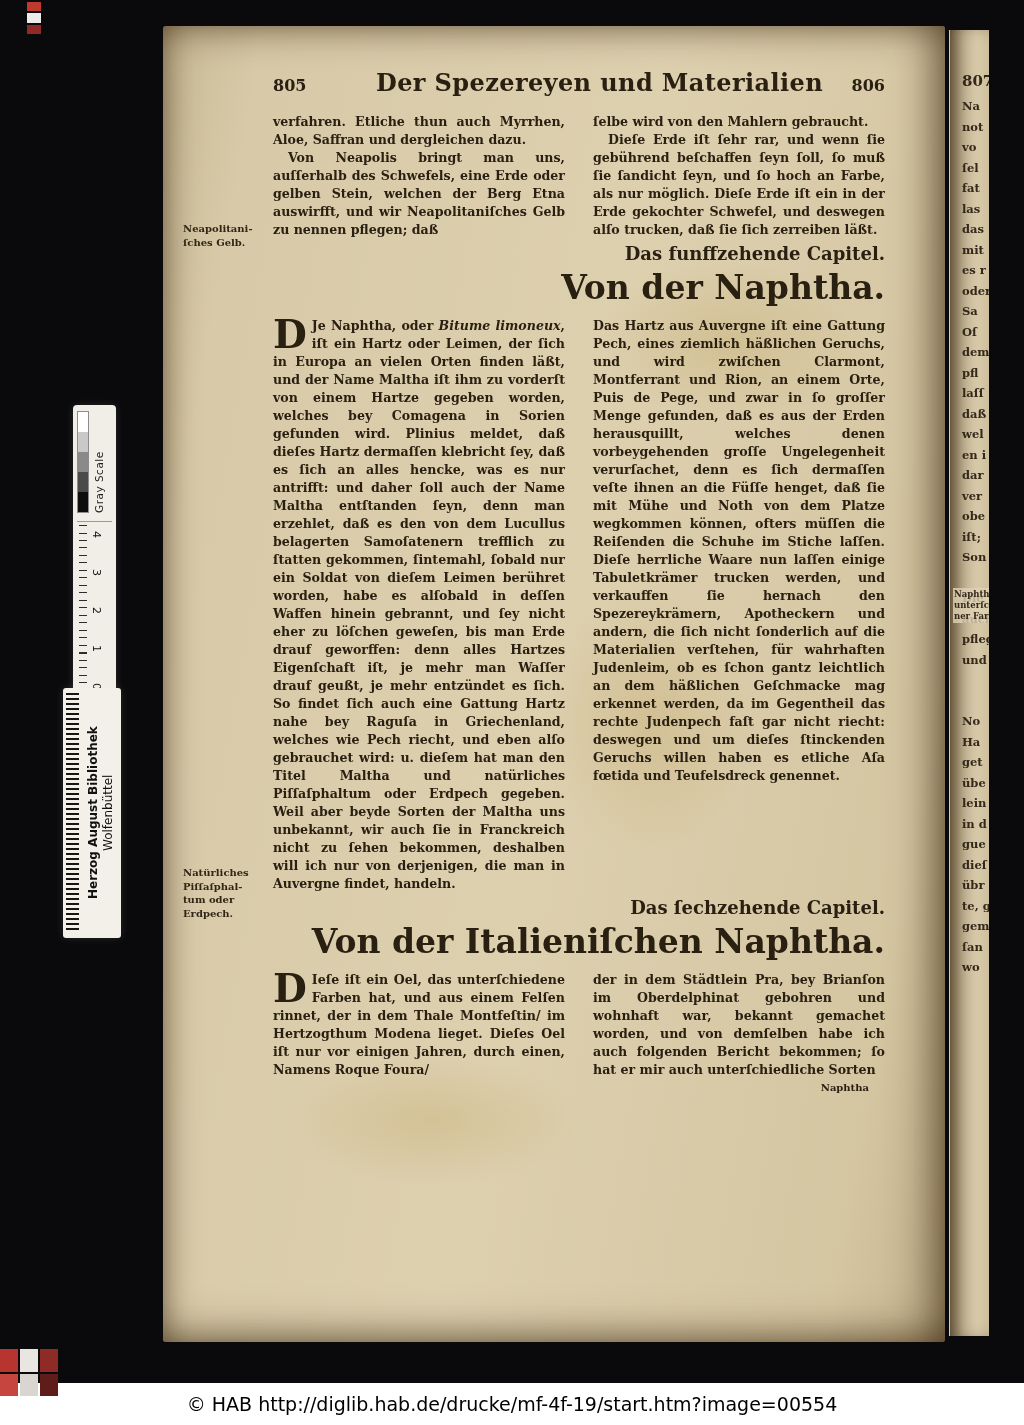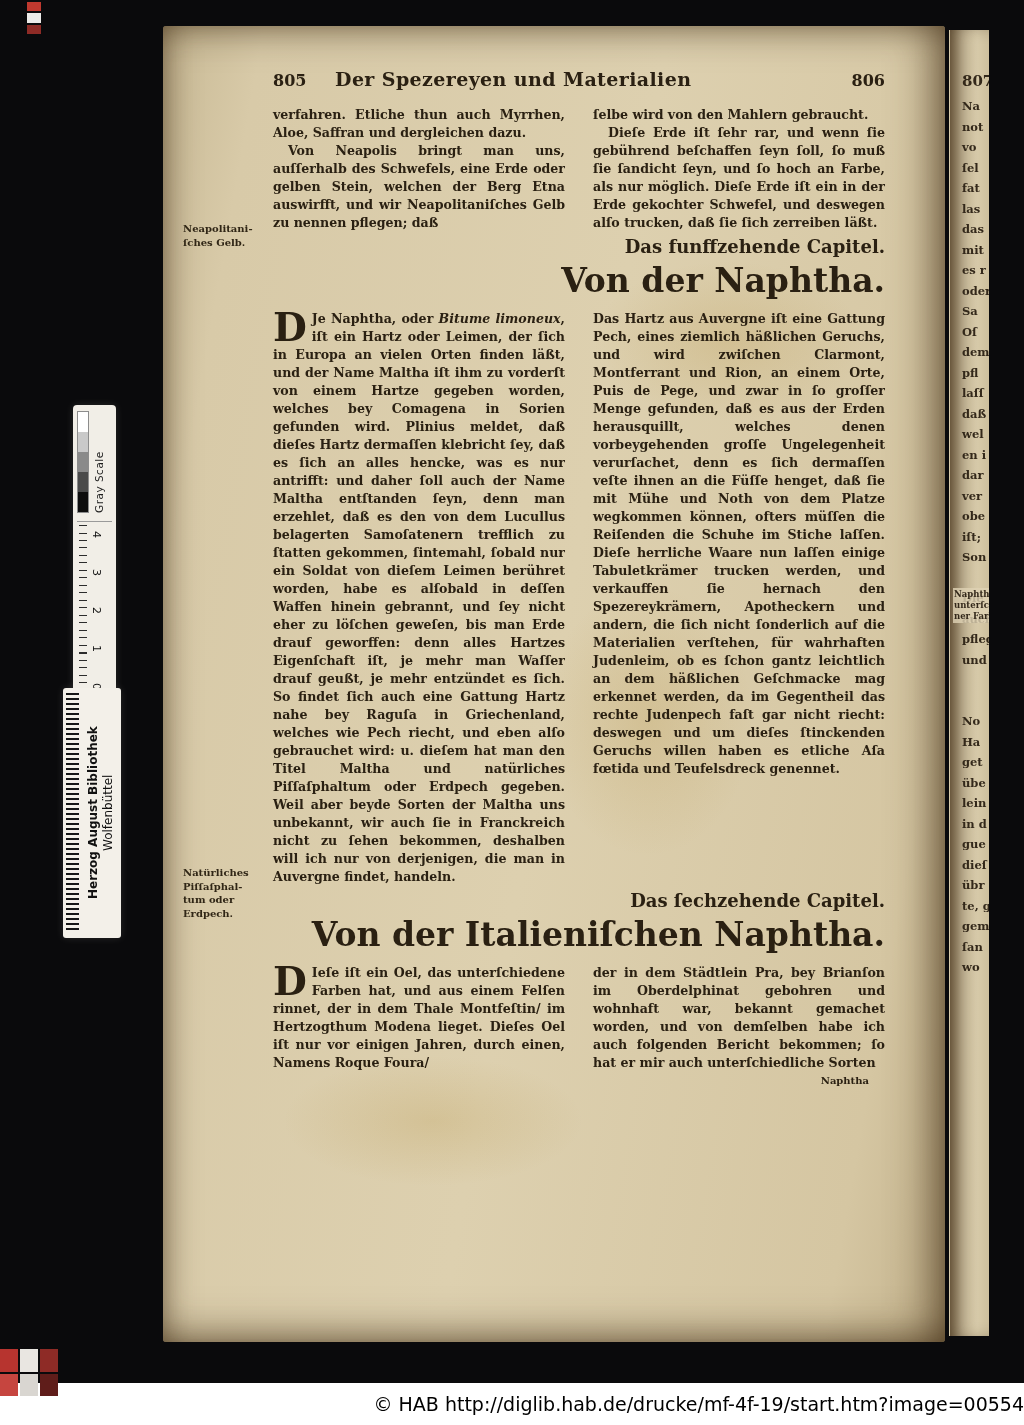--- a/index.html
+++ b/index.html
@@ -64,21 +64,21 @@
   .stain { position: absolute; border-radius: 50%; pointer-events: none;
     background: radial-gradient(closest-side, rgba(170,130,40,.18), rgba(170,130,40,0)); }
   .stain.s1 { left: 430px; top: 235px; width: 270px; height: 160px; }
   .stain.s2 { left: 380px; top: 560px; width: 210px; height: 270px; }
   .stain.s3 { left: 120px; top: 1030px; width: 300px; height: 130px; }
 
   .inner { position: absolute; left: 110px; top: 42px; width: 612px; }
   .hdr { display: flex; align-items: baseline; font-weight: bold; margin-bottom: 16px; }
   .pn { font-size: 16px; width: 62px; }
   .pn.r { text-align: right; }
-  .runtitle { flex: 1; text-align: left; font-size: 19px; letter-spacing: .4px; }
+  .runtitle { flex: 1; text-align: right; font-size: 24px; letter-spacing: .4px; }
 
   .twocol { display: flex; gap: 28px; }
   .col { flex: 1; min-width: 0; }
   .col p { margin: 0; font-size: 12.6px; line-height: 18px; font-weight: bold;
     text-align: justify; hyphens: auto; -webkit-hyphens: auto; }
   .ind { text-indent: 15px; }
 
   .chap { text-align: right; font-weight: bold; margin: 4px 0 10px; }
   .chap .l1 { font-size: 18px; }
   .chap .l2 { font-size: 33px; margin-top: 4px; }
@@ -100,21 +100,21 @@
     background: linear-gradient(90deg, #b9a782, #d2c4a3 30%, #d8cbaa 70%, #cdbf9d);
     box-shadow: inset 16px 0 20px -10px rgba(50,32,14,.8); }
   .np-num { font-weight: bold; font-size: 15px; margin: 42px 0 6px 12px; }
   .np-frags { margin-left: 12px; font-size: 11.5px; font-weight: bold; line-height: 20.5px;
     white-space: pre-line; width: 95px; }
   .np-note { position: absolute; left: 3px; top: 558px; font-size: 8.5px; line-height: 11px;
     font-weight: bold; white-space: pre-line; background: rgba(222,210,180,.8); padding: 1px; }
 
   
   .footer { position: absolute; left: 0; top: 1383px; width: 1024px; height: 42px;
-    background: #ffffff; display: flex; align-items: center; justify-content: flex-end;
+    background: #ffffff; display: flex; align-items: center; justify-content: center;
     font-family: "DejaVu Sans", sans-serif; font-size: 19px; color: #000; }
 </style>
 </head>
 <body>
 
 <div class="calib-top">
   <div class="ct1"></div>
   <div class="ct2"></div>
   <div class="ct3"></div>
 </div>

